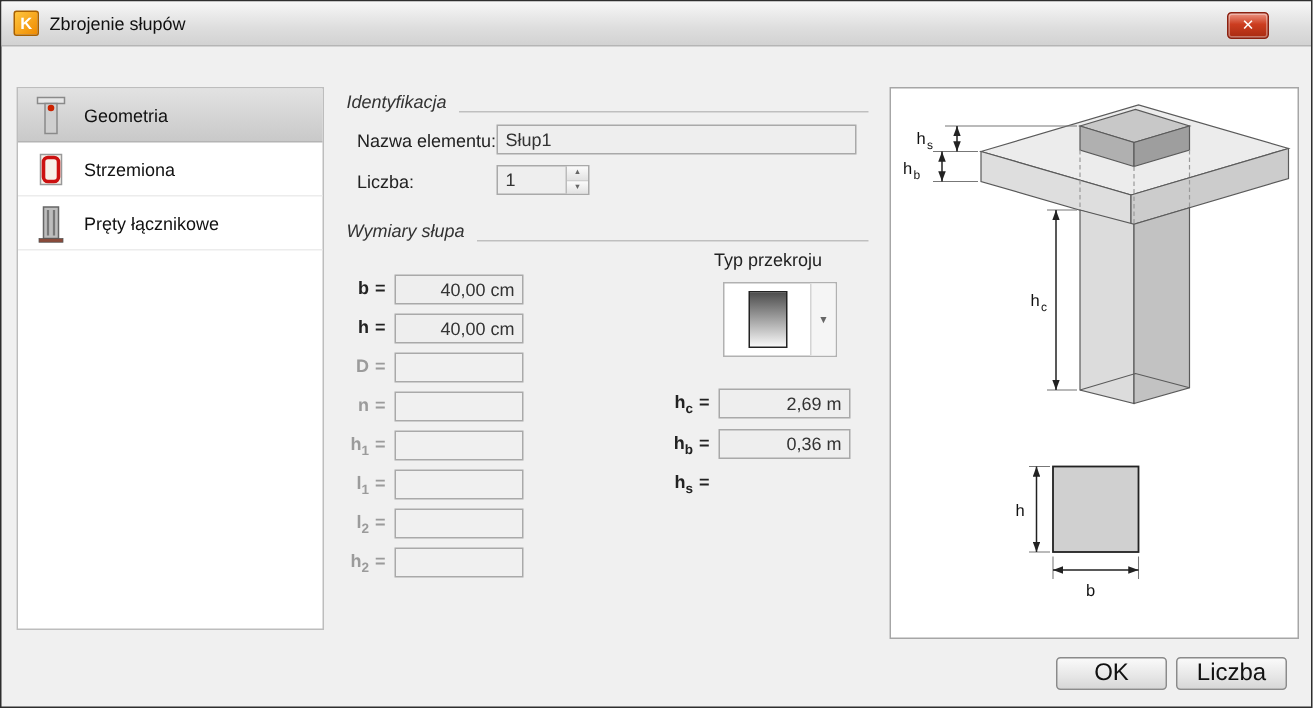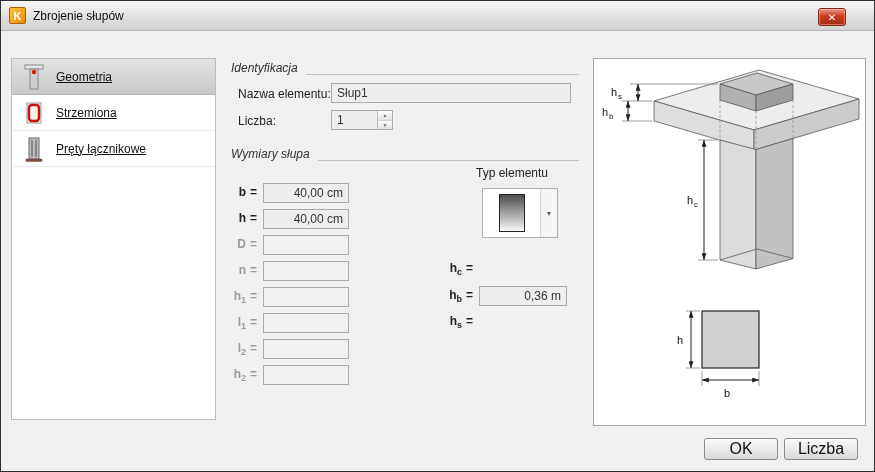--- a/index.html
+++ b/index.html
@@ -23,21 +23,21 @@
 
   
   .menubar { position:absolute; left:0; top:30px; right:0; height:26px;
     display:flex; align-items:center; padding-left:8px; }
   .menu-item { padding:4px 10px; font-size:12px; color:#111; cursor:pointer; }
 
   
   .sidebar { position:absolute; left:10px; top:57px; width:205px; height:362px;
     background:#fff; border:1px solid #bdbdbd; }
   .sidebar-item { height:36px; display:flex; align-items:center; gap:10px;
-    padding-left:10px; border-bottom:1px solid #ececec; font-size:12px; color:#111; cursor:pointer;text-decoration:underline; }
+    padding-left:10px; border-bottom:1px solid #ececec; font-size:12px; color:#111; cursor:pointer; }
   .sidebar-item.selected { background:linear-gradient(#e2e2e2,#c9c9c9); border-bottom:1px solid #b4b4b4; }
   .side-icon { width:24px; height:28px; display:flex; align-items:center; justify-content:center; }
 
   
   .group-head { position:absolute; display:flex; align-items:flex-end; font-size:12px; color:#333;font-style:italic; }
   .group-head .line { flex:1; height:1px; background:#bfbfbf; margin-left:8px; margin-top:2px; }
 
   .lbl { position:absolute; font-size:12px; color:#222; }
   .fld { position:absolute; height:20px; background:#eeeeee; border:1px solid #a9a9a9;
     font-size:12px; color:#333; padding:0 5px; font-family:inherit; }
@@ -163,29 +163,30 @@
 
   <span class="dim-lbl dis" style="top:314px;"><span>l</span><sub>1</sub><span class="eq">=</span></span>
   <input class="fld num" style="left: 262px; top: 312px; width: 86px;" disabled="" value="">
 
   <span class="dim-lbl dis" style="top:340px;"><span>l</span><sub>2</sub><span class="eq">=</span></span>
   <input class="fld num" style="left: 262px; top: 338px; width: 86px;" disabled="" value="">
 
   <span class="dim-lbl dis" style="top:366px;"><span>h</span><sub>2</sub><span class="eq">=</span></span>
   <input class="fld num" style="left: 262px; top: 364px; width: 86px;" disabled="" value="">
 
-  <span class="lbl" style="left:455px; top:165px; width:112px; text-align:center;">Typ elementu</span>
+  <span class="lbl" style="left:455px; top:165px; width:112px; text-align:center;">Typ przekroju</span>
   <div class="combo">
     <div class="combo-img">
       <div class="sect-swatch"></div>
     </div>
     <div class="combo-arrow">▼</div>
   </div>
 
   <span class="h-lbl" style="top:260px;"><span>h</span><sub>c</sub><span class="eq">=</span></span>
+  <input class="fld num" style="left: 478px; top: 258px; width: 88px;" readonly="" value="2,69 m">
 
   <span class="h-lbl" style="top:287px;"><span>h</span><sub>b</sub><span class="eq">=</span></span>
   <input class="fld num" style="left: 478px; top: 285px; width: 88px;" readonly="" value="0,36 m">
 
   <span class="h-lbl" style="top:313px;"><span>h</span><sub>s</sub><span class="eq">=</span></span>
 
   <div class="preview-panel">
     <svg width="271" height="366" viewBox="0 0 271 366">
       <defs>
         <marker id="ar" viewBox="0 0 6 4.4" refX="6" refY="2.2" markerWidth="7" markerHeight="5" orient="auto-start-reverse">

